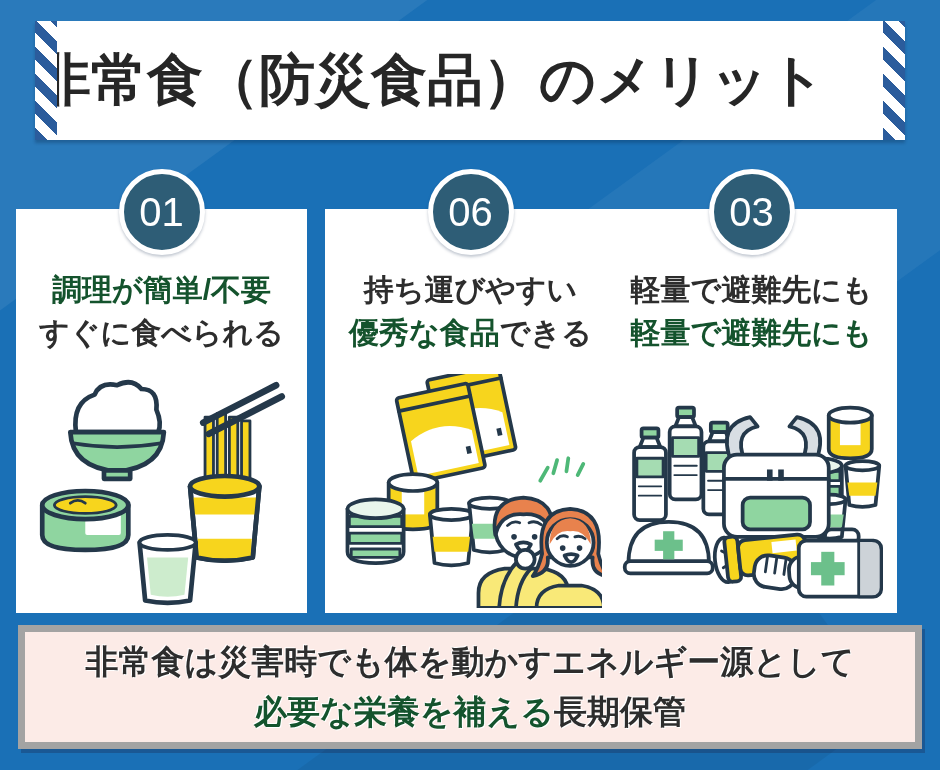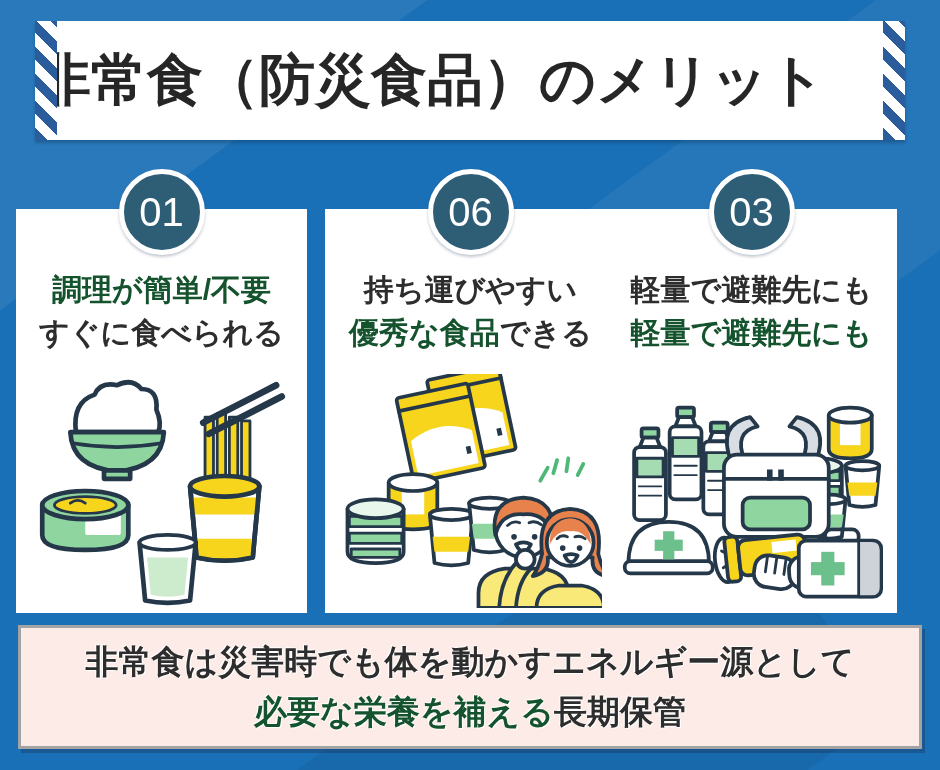--- a/index.html
+++ b/index.html
@@ -40,21 +40,21 @@
     box-shadow:0 2px 3px rgba(10,35,70,0.25);
   }
   .heading{margin-top:59px;text-align:center;font-size:30px;font-weight:900;
     line-height:43px;color:#2d2d2d;white-space:nowrap;}
   .accent{color:#14532d;}
   .illus{position:absolute;left:50%;transform:translateX(-50%);bottom:5px;}
 
   
   .footer{
     position:absolute;left:18px;top:625px;width:904px;height:124px;box-sizing:border-box;
-    background:#fcebe7;border:3px solid #a3a3a3;
+    background:#fcebe7;border:7px solid #a3a3a3;
     display:flex;flex-direction:column;justify-content:center;text-align:center;
     box-shadow:3px 4px 0 rgba(30,30,60,0.28);
   }
   .footer-line{font-size:33px;font-weight:900;color:#2d2d2d;line-height:50px;white-space:nowrap;
     text-shadow:1px 1px 0 #ffffff,-1px -1px 0 #ffffff;}
 </style>
 </head>
 <body>
 
 <div class="canvas">

